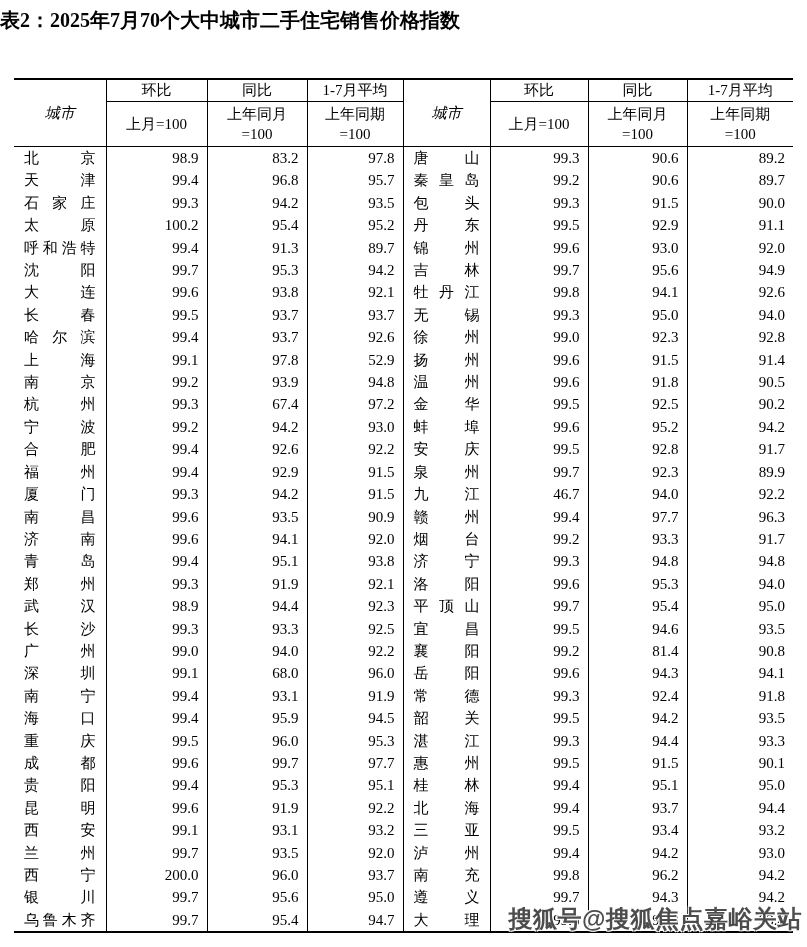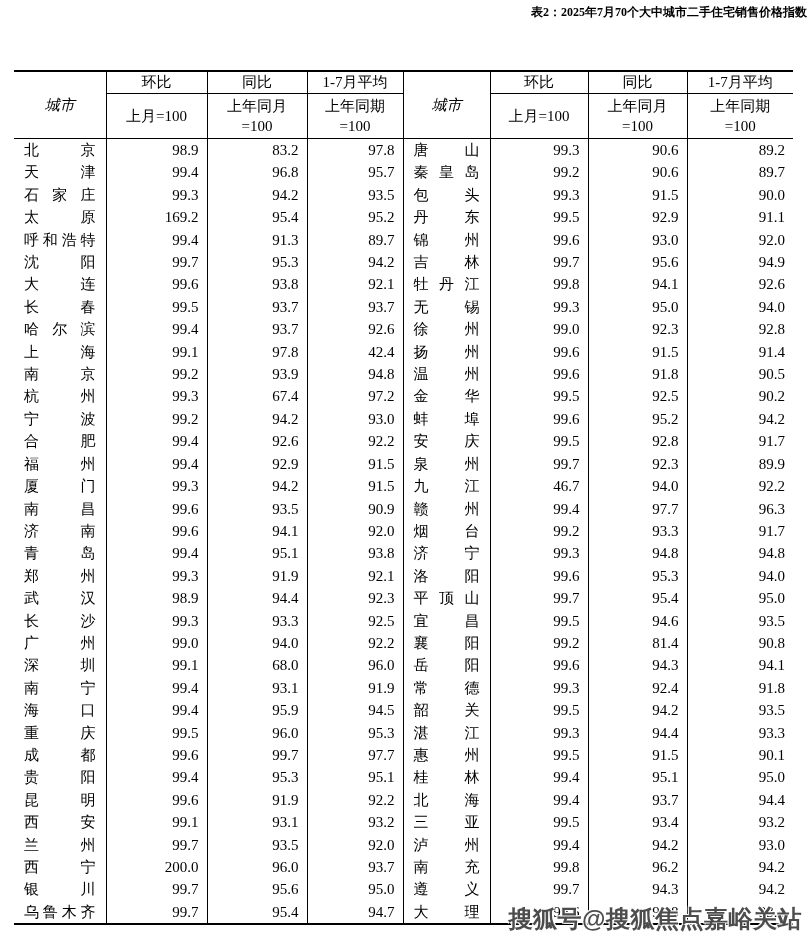--- a/index.html
+++ b/index.html
@@ -2,22 +2,22 @@
 <html><head>
 <meta charset="utf-8">
 <style>
   html, body { margin:0; padding:0; }
   body {
     width:807px; height:947px; background:#ffffff; color:#000;
     font-family:"Liberation Serif","DejaVu Serif",serif;
     position:relative; overflow:hidden;
   }
   .title {
-    text-align:right; font-weight:bold; font-size:12px;
-    line-height:24px; 
+    text-align:left; font-weight:bold; font-size:20px;
+    line-height:24px; padding-top:8px;
   }
   table.idx {
     border-collapse:collapse; table-layout:fixed;
     width:779px; margin:46px 0 0 14px;
     border-top:2px solid #000; border-bottom:2px solid #000;
     font-size:15px;
   }
   th, td { padding:0; font-weight:normal; overflow:hidden; }
   th, td { border-left:1px solid #000; }
   .first { border-left:none !important; }
@@ -142,21 +142,21 @@
         <td class="num">91.5</td>
         <td class="num">90.0</td>
       </tr>
       <tr>
         <td class="city first">
           <span class="jc">
             <span>太</span>
             <span>原</span>
           </span>
         </td>
-        <td class="num">169.2</td>
+        <td class="num">100.2</td>
         <td class="num">95.4</td>
         <td class="num">95.2</td>
         <td class="city">
           <span class="jc">
             <span>丹</span>
             <span>东</span>
           </span>
         </td>
         <td class="num">99.5</td>
         <td class="num">92.9</td>
@@ -268,21 +268,21 @@
       </tr>
       <tr>
         <td class="city first">
           <span class="jc">
             <span>上</span>
             <span>海</span>
           </span>
         </td>
         <td class="num">99.1</td>
         <td class="num">97.8</td>
-        <td class="num">42.4</td>
+        <td class="num">52.9</td>
         <td class="city">
           <span class="jc">
             <span>扬</span>
             <span>州</span>
           </span>
         </td>
         <td class="num">99.6</td>
         <td class="num">91.5</td>
         <td class="num">91.4</td>
       </tr>

